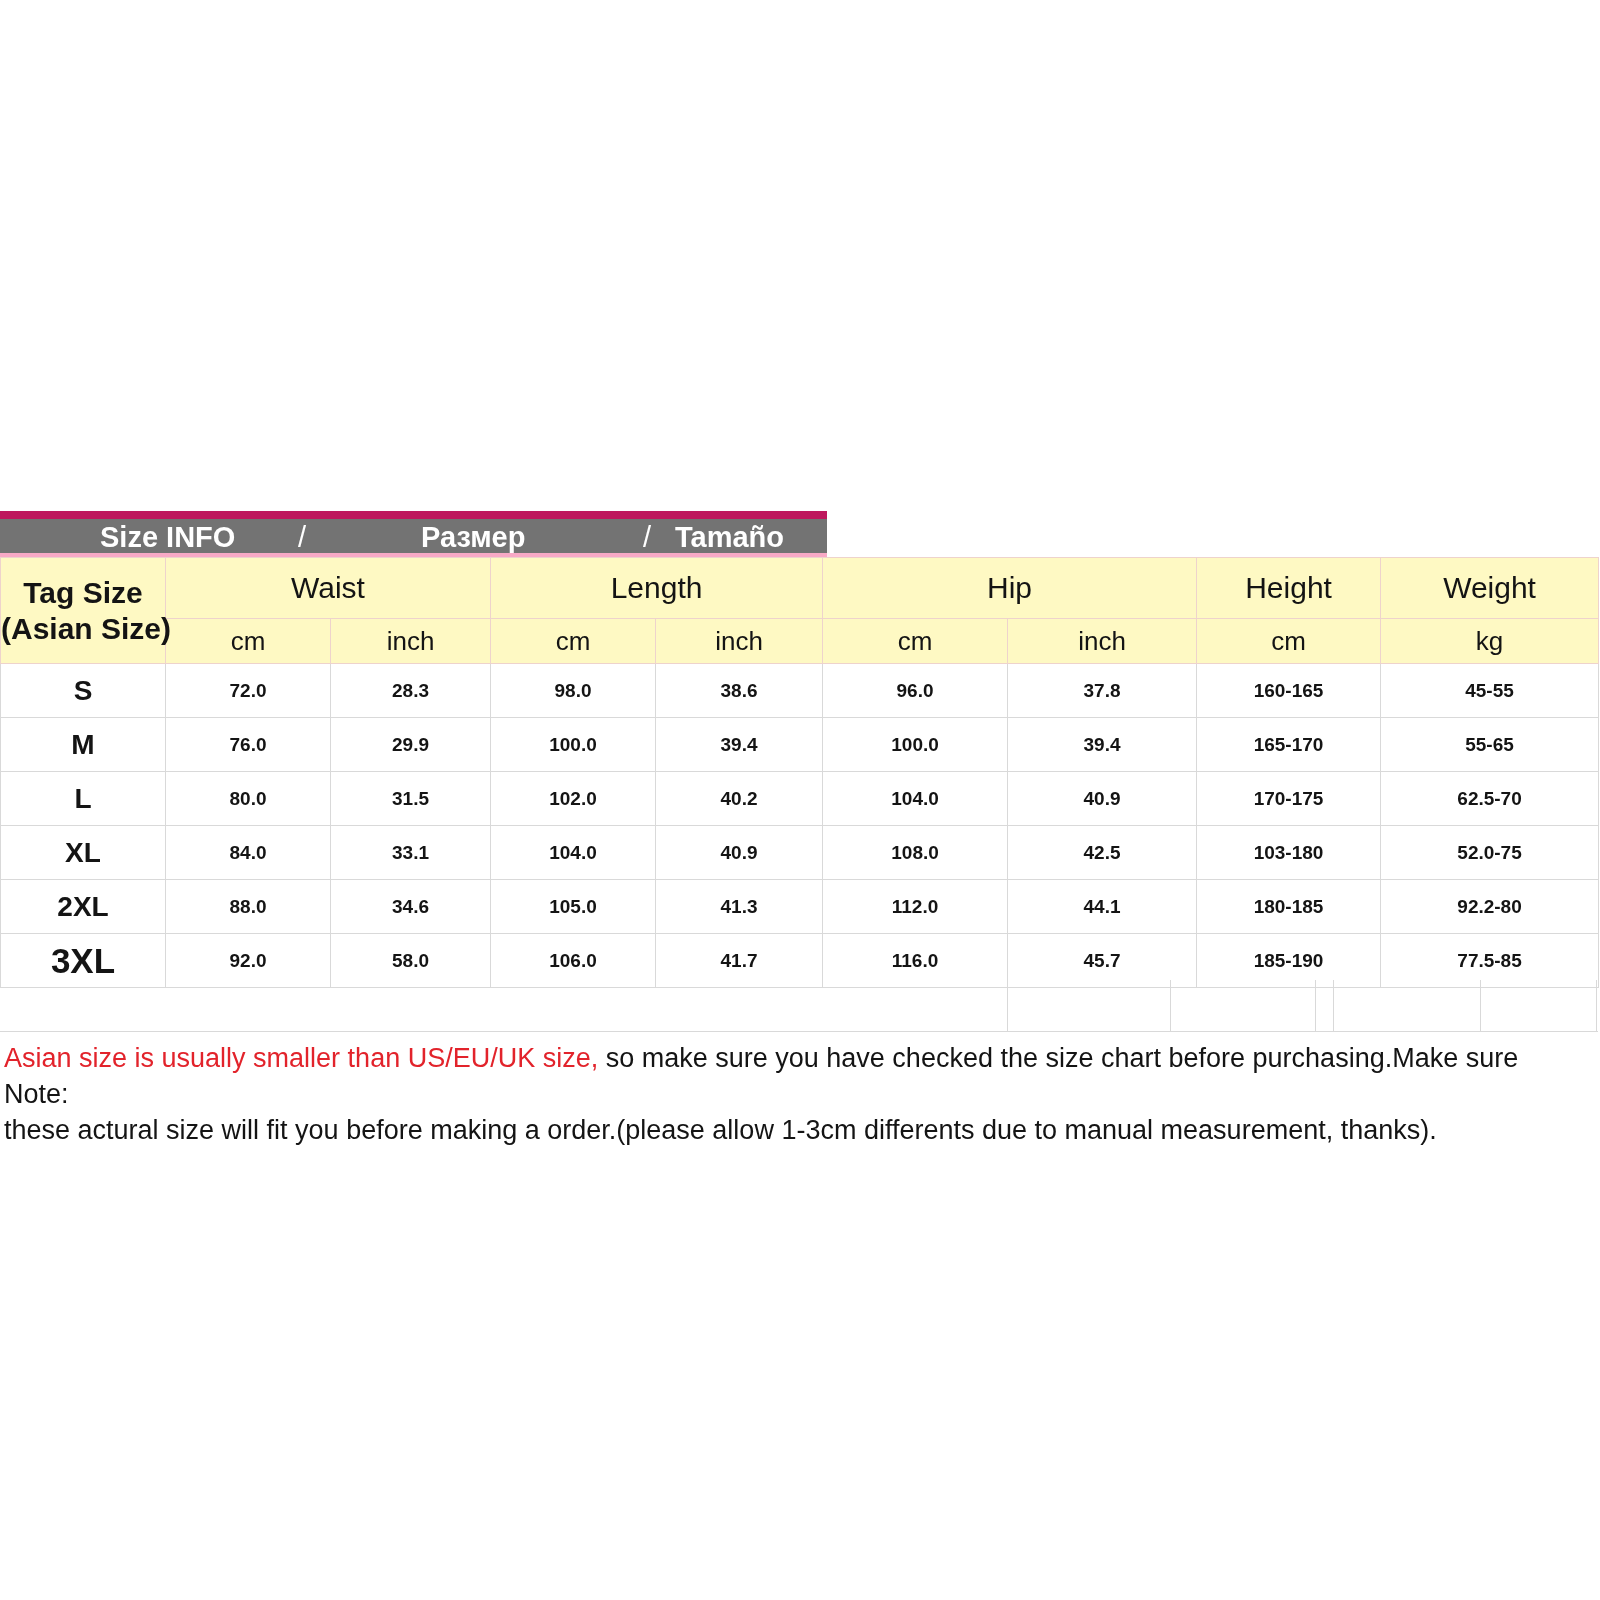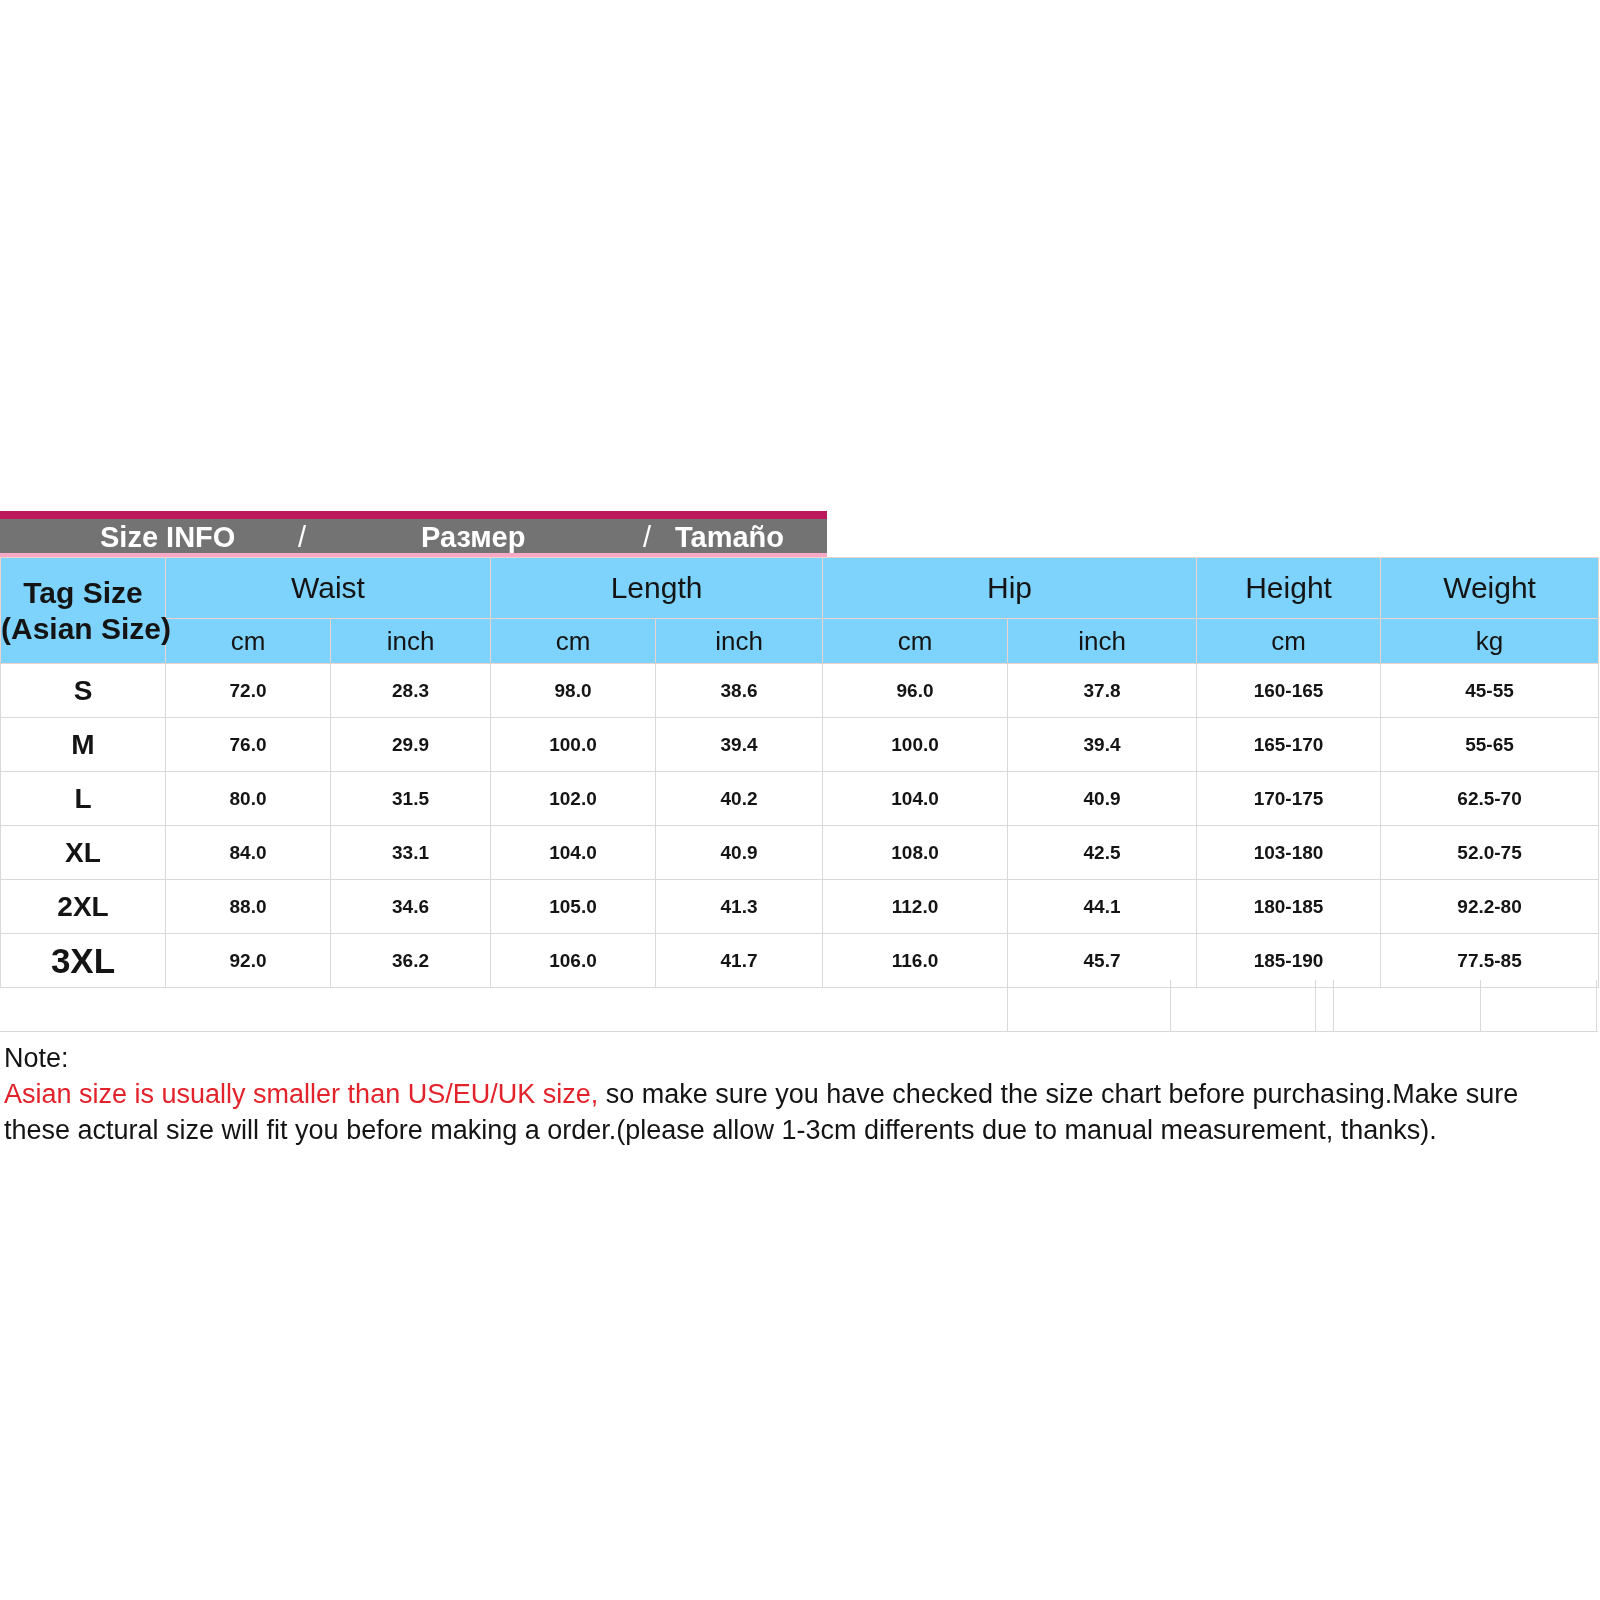--- a/index.html
+++ b/index.html
@@ -31,21 +31,21 @@
   
   table.size-table{
     position:absolute;left:0;top:557px;width:1598px;
     border-collapse:collapse;table-layout:fixed;
   }
   table.size-table th, table.size-table td{
     text-align:center;vertical-align:middle;padding:0;
     color:#141414;
   }
   thead th{
-    background:#7dd3fc;border:1px solid #eed3cc;
+    background:#fef9c3;border:1px solid #eed3cc;
     font-weight:normal;
   }
   thead tr.h1 th{height:60px;font-size:30px;}
   thead tr.h2 th{height:44px;font-size:26px;}
   thead th.tagsize{
     font-weight:bold;font-size:31px;line-height:36px;
     white-space:nowrap;overflow:visible;
   }
   tbody td{
     background:#ffffff;border:1px solid #d9d9d9;
@@ -173,39 +173,39 @@
           <td data-name="measurement-cell">105.0</td>
           <td data-name="measurement-cell">41.3</td>
           <td data-name="measurement-cell">112.0</td>
           <td data-name="measurement-cell">44.1</td>
           <td data-name="measurement-cell">180-185</td>
           <td data-name="measurement-cell">92.2-80</td>
         </tr>
         <tr data-name="table-row">
           <td class="size-cell" data-name="row-size-label">3XL</td>
           <td data-name="measurement-cell">92.0</td>
-          <td data-name="measurement-cell">36.2</td>
+          <td data-name="measurement-cell">58.0</td>
           <td data-name="measurement-cell">106.0</td>
           <td data-name="measurement-cell">41.7</td>
           <td data-name="measurement-cell">116.0</td>
           <td data-name="measurement-cell">45.7</td>
           <td data-name="measurement-cell">185-190</td>
           <td data-name="measurement-cell">77.5-85</td>
         </tr>
       </tbody>
   </table>
 
   <div class="empty-row" data-name="empty-trailing-row">
     <i data-name="grid-line" style="left:1007px"></i>
     <i data-name="grid-line" style="left:1170px"></i>
     <i data-name="grid-line" style="left:1315px"></i>
     <i data-name="grid-line" style="left:1333px"></i>
     <i data-name="grid-line" style="left:1480px"></i>
     <i data-name="grid-line" style="left:1596px"></i>
   </div>
 
   <div class="note" data-name="note-block">
+    <div data-name="note-line-1"><span class="red" data-name="note-red-text">Asian size is usually smaller than US/EU/UK size,</span><span data-name="note-black-text"> so make sure you have checked the size chart before purchasing.Make sure</span></div>
     <div data-name="note-label">Note:</div>
-    <div data-name="note-line-1"><span class="red" data-name="note-red-text">Asian size is usually smaller than US/EU/UK size,</span><span data-name="note-black-text"> so make sure you have checked the size chart before purchasing.Make sure</span></div>
     <div data-name="note-line-2">these actural size will fit you before making a order.(please allow 1-3cm differents due to manual measurement, thanks).</div>
   </div>
 
 </div>
 
 </body></html>

